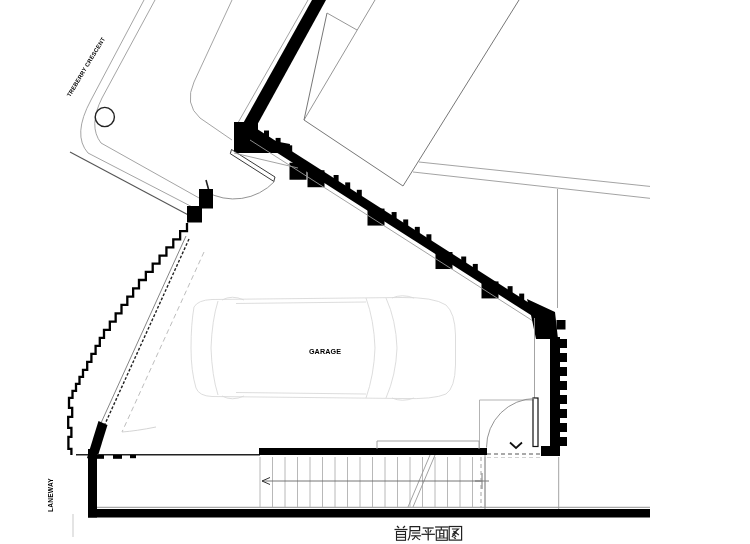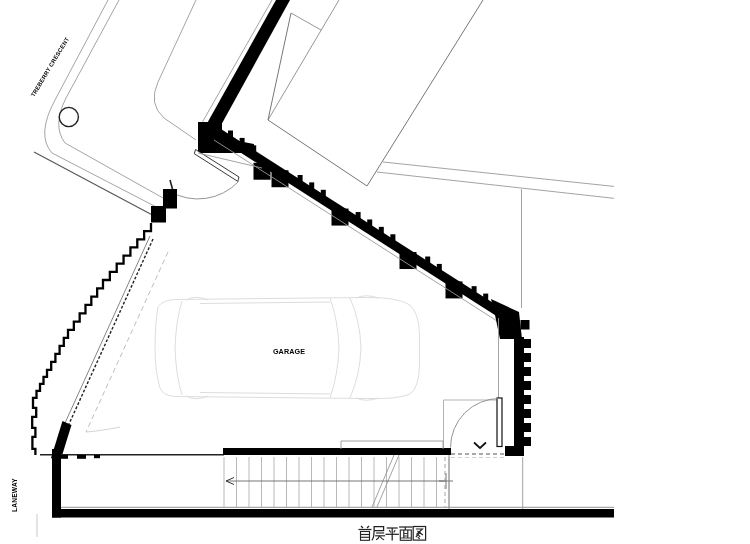--- a/index.html
+++ b/index.html
@@ -1,16 +1,16 @@
 <!DOCTYPE html>
 <html><head>
 <meta charset="utf-8">
 <style>
 html,body{margin:0;padding:0;background:#fff;}
-#plan{position:relative;width:614px;height:544px;overflow:hidden;}
+#plan{position:relative;width:614px;height:544px;overflow:hidden;padding-left:36px;}
 </style>
 </head>
 <body>
 
 <div id="plan">
 <svg width="750" height="544" viewBox="0 0 750 544">
 
 <path d="M108,0 L55,100 Q36,135 52,153 L166,212" fill="none" stroke="#9a9a9a" stroke-width="0.9" stroke-linecap="butt" stroke-linejoin="miter"></path>
 
 <path d="M119,0 L66,98 Q52,126 65,143 L172,203" fill="none" stroke="#9a9a9a" stroke-width="0.9" stroke-linecap="butt" stroke-linejoin="miter"></path>

